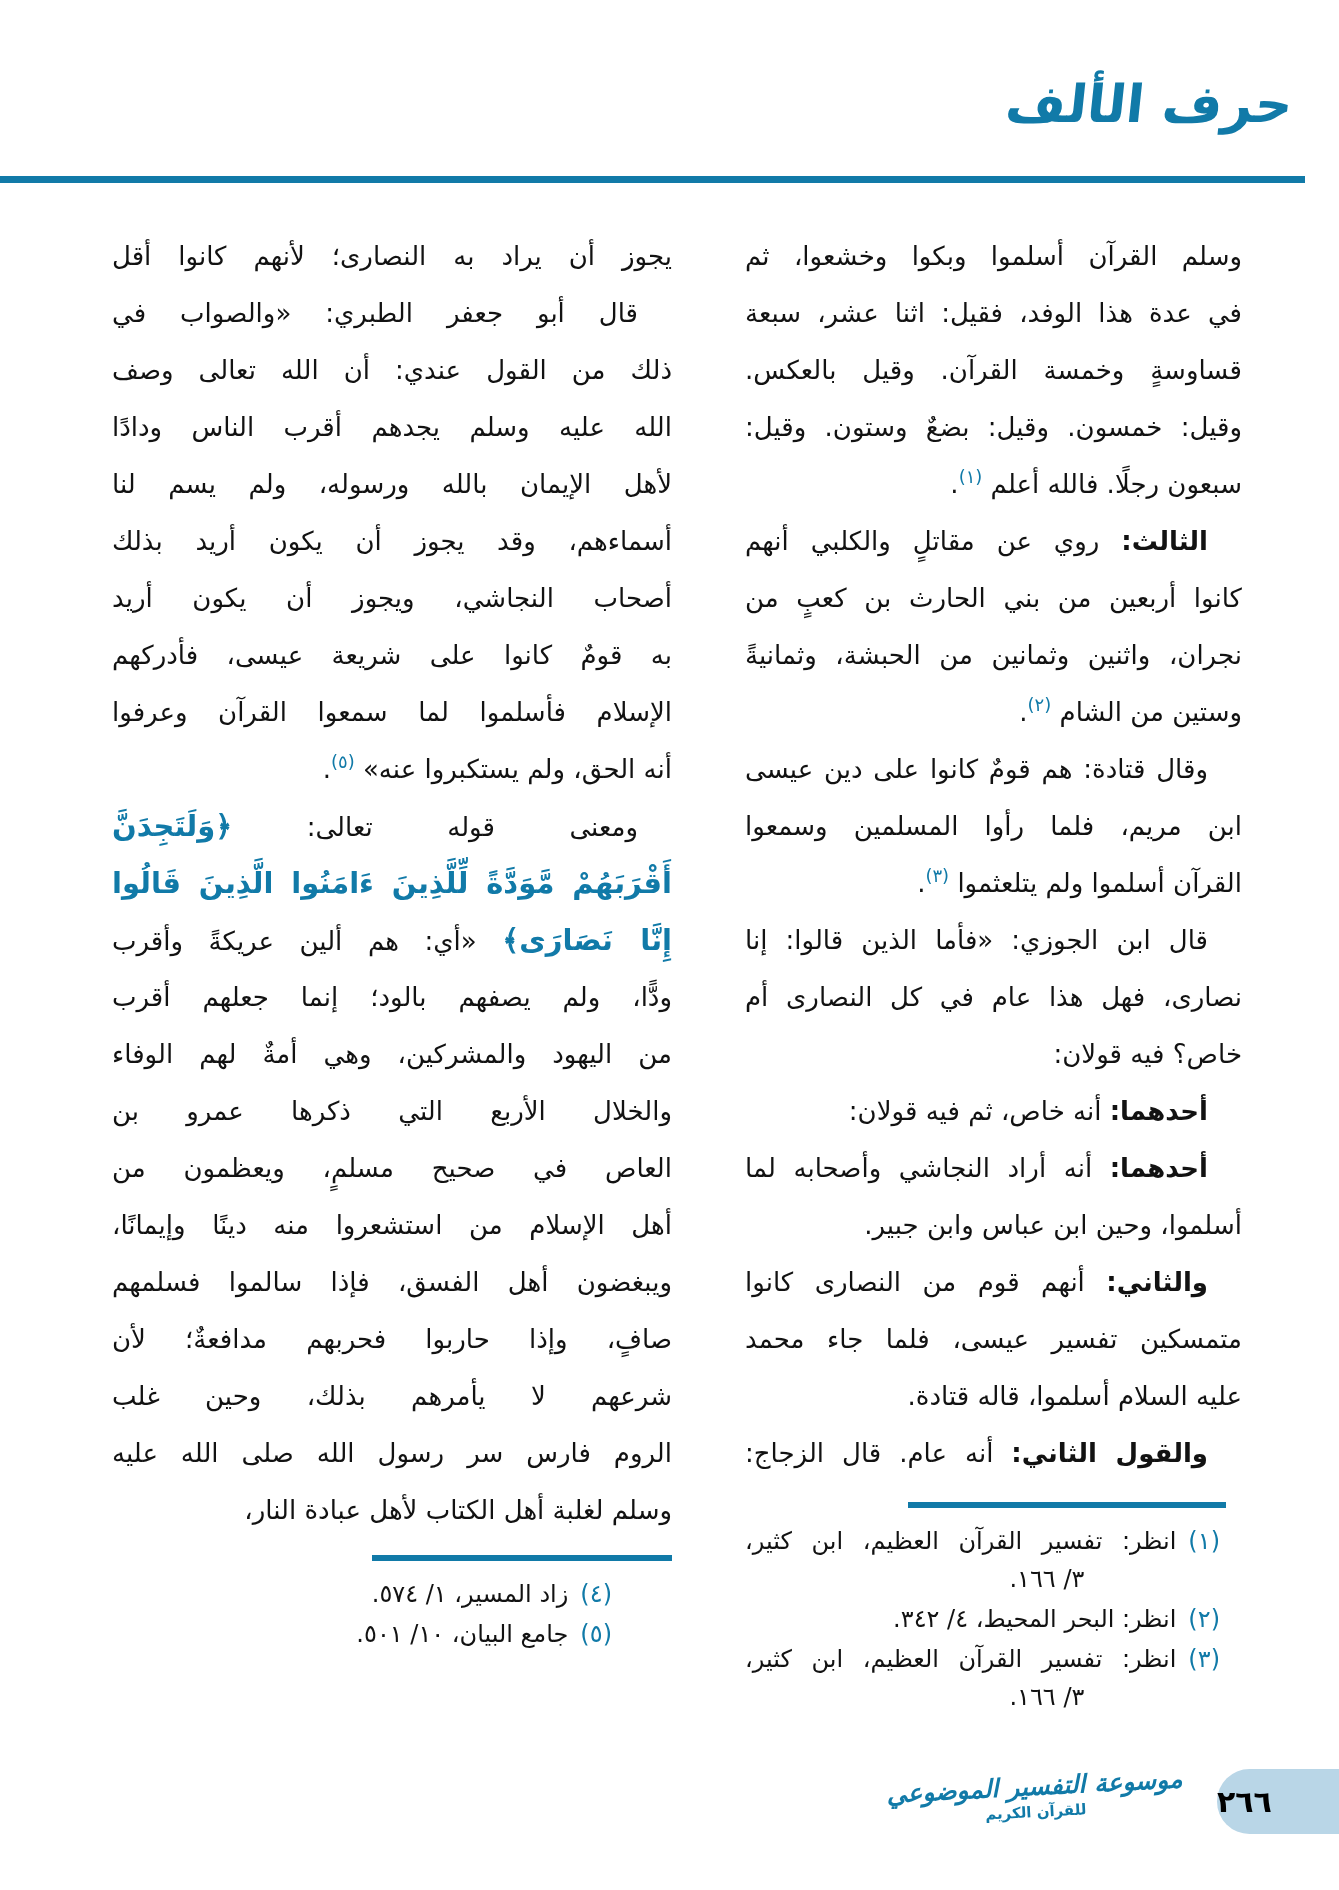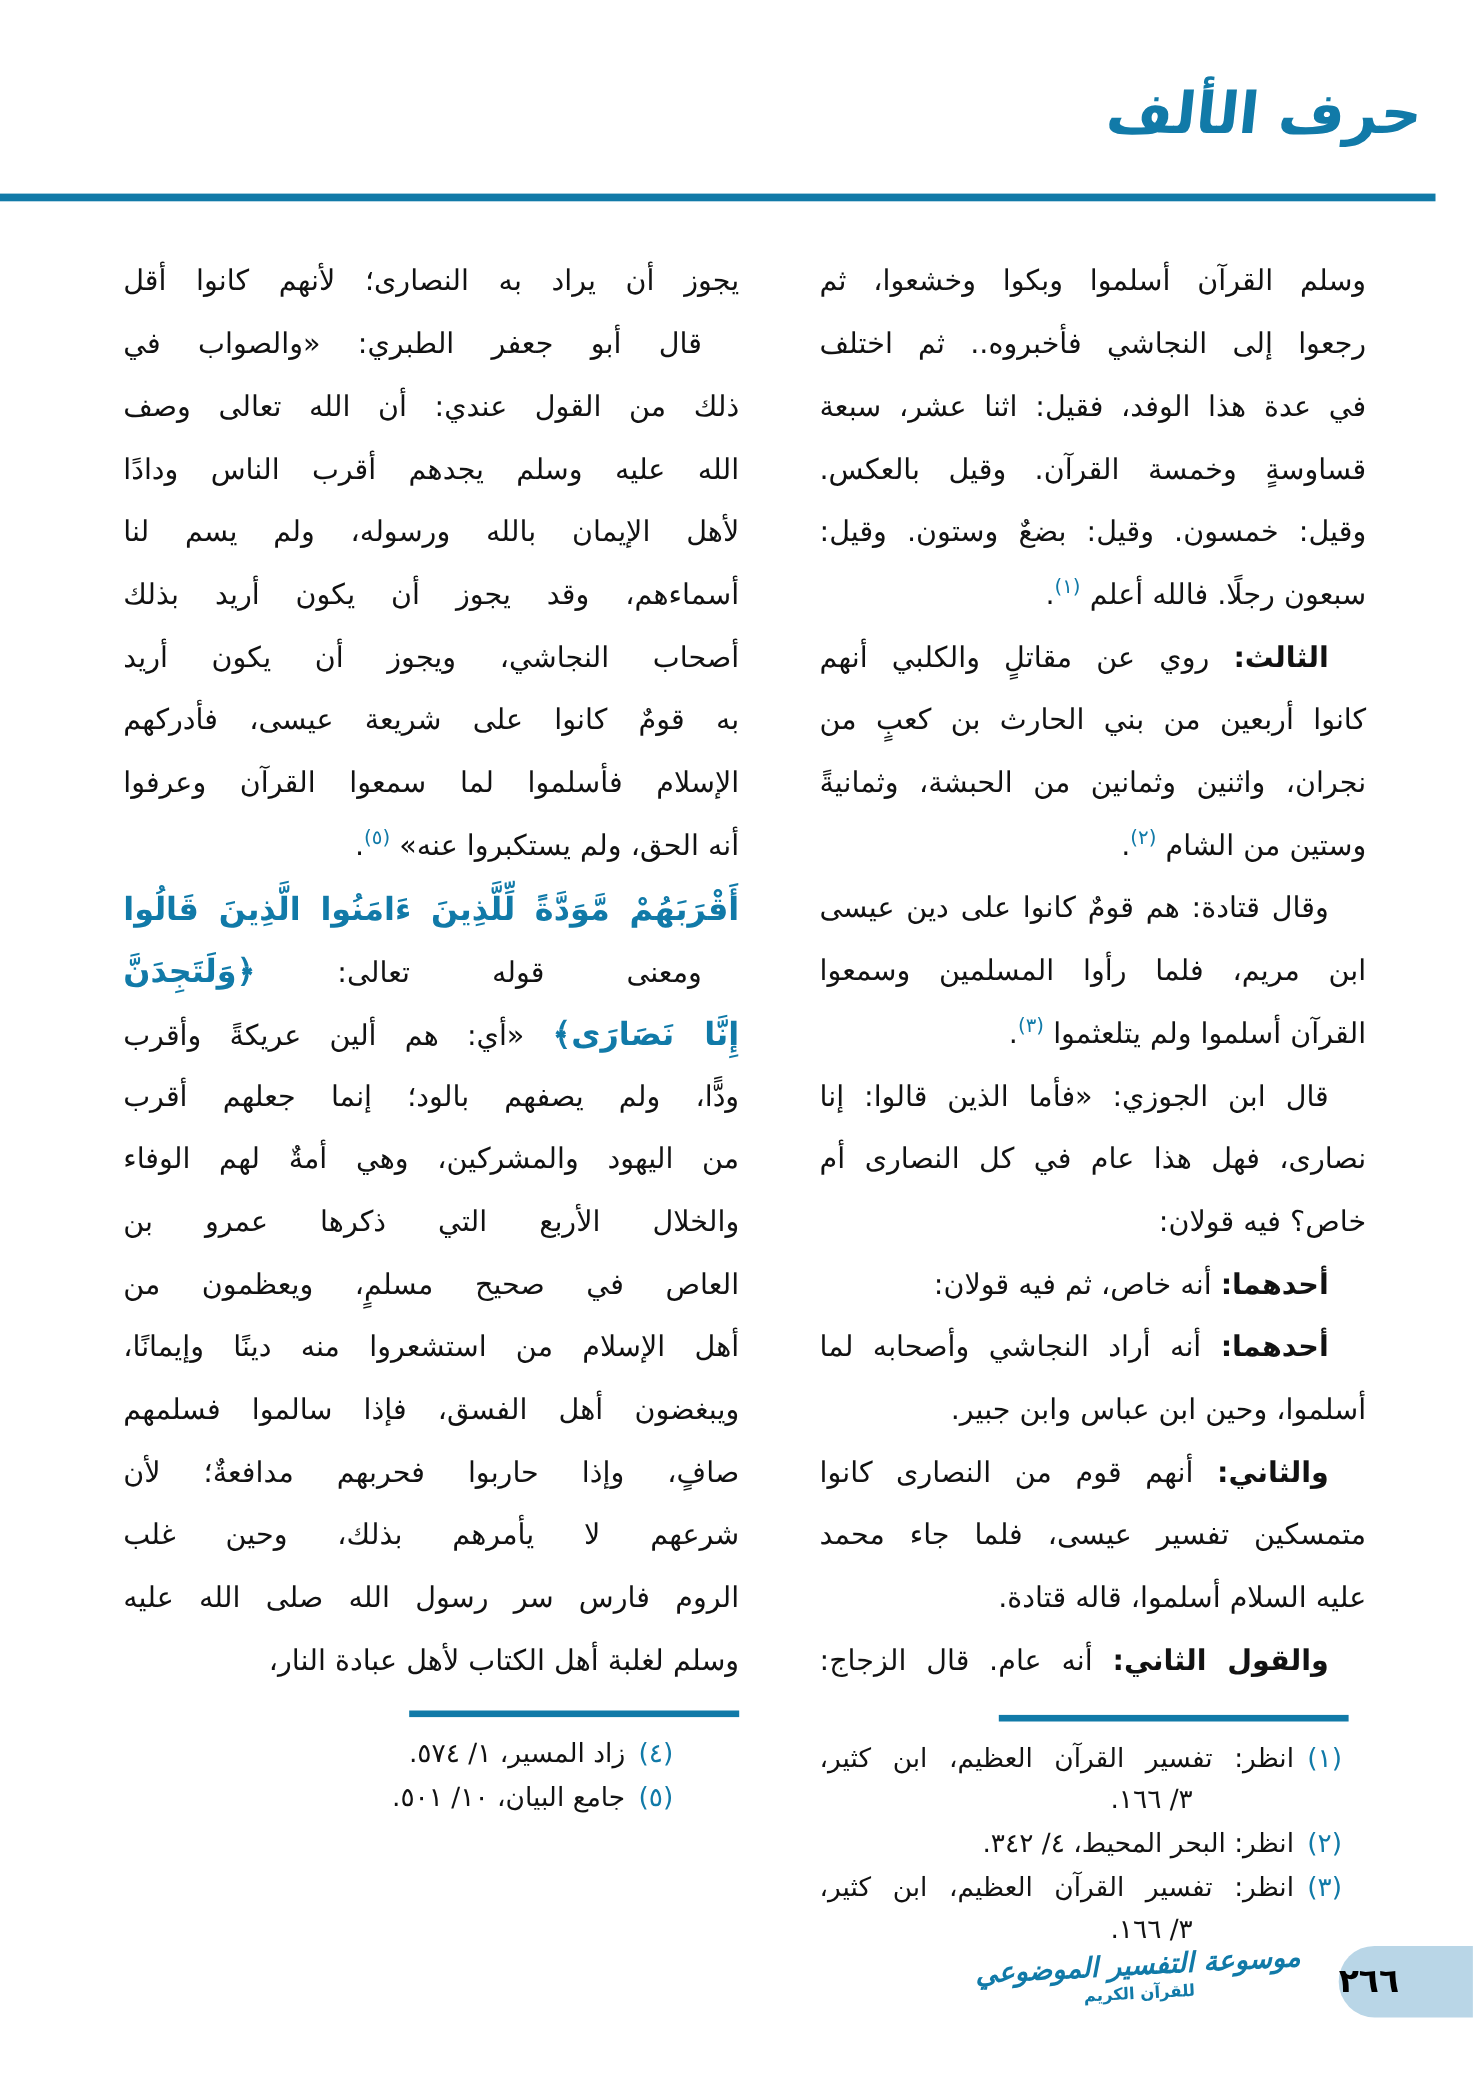--- a/index.html
+++ b/index.html
@@ -43,21 +43,20 @@
 <body>
 
 <div class="page">
 
   <div class="header-title">حرف الألف</div>
   <div class="header-rule"></div>
 
   <div class="col col-right">
     <div>
         <div class="line"><span>وسلم القرآن أسلموا وبكوا وخشعوا، ثم</span></div>
-        <div class="line"><span>رجعوا إلى النجاشي فأخبروه.. ثم اختلف</span></div>
         <div class="line"><span>في عدة هذا الوفد، فقيل: اثنا عشر، سبعة</span></div>
         <div class="line"><span>قساوسةٍ وخمسة القرآن. وقيل بالعكس.</span></div>
         <div class="line"><span>وقيل: خمسون. وقيل: بضعٌ وستون. وقيل:</span></div>
         <div class="line last"><span>سبعون رجلًا. فالله أعلم </span><span class="seg-sup">(١)</span><span>.</span></div>
         <div class="line indent"><span class="seg-bold">الثالث:</span><span> روي عن مقاتلٍ والكلبي أنهم</span></div>
         <div class="line"><span>كانوا أربعين من بني الحارث بن كعبٍ من</span></div>
         <div class="line"><span>نجران، واثنين وثمانين من الحبشة، وثمانيةً</span></div>
         <div class="line last"><span>وستين من الشام </span><span class="seg-sup">(٢)</span><span>.</span></div>
         <div class="line indent"><span>وقال قتادة: هم قومٌ كانوا على دين عيسى</span></div>
         <div class="line"><span>ابن مريم، فلما رأوا المسلمين وسمعوا</span></div>
@@ -103,22 +102,22 @@
         <div class="line"><span>يجوز أن يراد به النصارى؛ لأنهم كانوا أقل</span></div>
         <div class="line indent"><span>قال أبو جعفر الطبري: «والصواب في</span></div>
         <div class="line"><span>ذلك من القول عندي: أن الله تعالى وصف</span></div>
         <div class="line"><span>الله عليه وسلم يجدهم أقرب الناس ودادًا</span></div>
         <div class="line"><span>لأهل الإيمان بالله ورسوله، ولم يسم لنا</span></div>
         <div class="line"><span>أسماءهم، وقد يجوز أن يكون أريد بذلك</span></div>
         <div class="line"><span>أصحاب النجاشي، ويجوز أن يكون أريد</span></div>
         <div class="line"><span>به قومٌ كانوا على شريعة عيسى، فأدركهم</span></div>
         <div class="line"><span>الإسلام فأسلموا لما سمعوا القرآن وعرفوا</span></div>
         <div class="line last"><span>أنه الحق، ولم يستكبروا عنه» </span><span class="seg-sup">(٥)</span><span>.</span></div>
+        <div class="line indent"><span>ومعنى قوله تعالى: </span><span class="seg-quran">﴿وَلَتَجِدَنَّ</span></div>
         <div class="line"><span class="seg-quran">أَقْرَبَهُمْ مَّوَدَّةً لِّلَّذِينَ ءَامَنُوا الَّذِينَ قَالُوا</span></div>
-        <div class="line indent"><span>ومعنى قوله تعالى: </span><span class="seg-quran">﴿وَلَتَجِدَنَّ</span></div>
         <div class="line"><span class="seg-quran">إِنَّا نَصَارَى﴾</span><span> «أي: هم ألين عريكةً وأقرب</span></div>
         <div class="line"><span>ودًّا، ولم يصفهم بالود؛ إنما جعلهم أقرب</span></div>
         <div class="line"><span>من اليهود والمشركين، وهي أمةٌ لهم الوفاء</span></div>
         <div class="line"><span>والخلال الأربع التي ذكرها عمرو بن</span></div>
         <div class="line"><span>العاص في صحيح مسلمٍ، ويعظمون من</span></div>
         <div class="line"><span>أهل الإسلام من استشعروا منه دينًا وإيمانًا،</span></div>
         <div class="line"><span>ويبغضون أهل الفسق، فإذا سالموا فسلمهم</span></div>
         <div class="line"><span>صافٍ، وإذا حاربوا فحربهم مدافعةٌ؛ لأن</span></div>
         <div class="line"><span>شرعهم لا يأمرهم بذلك، وحين غلب</span></div>
         <div class="line"><span>الروم فارس سر رسول الله صلى الله عليه</span></div>

